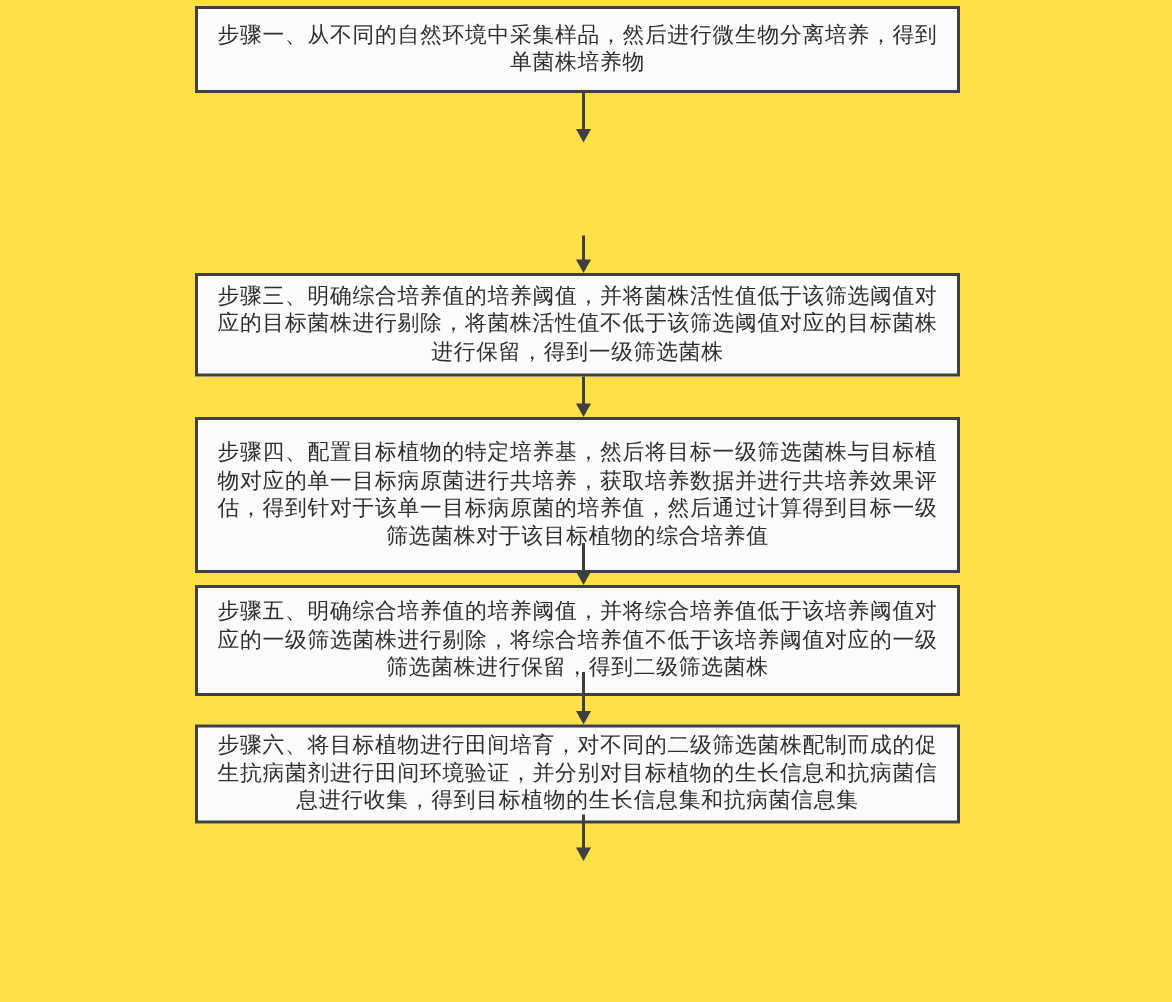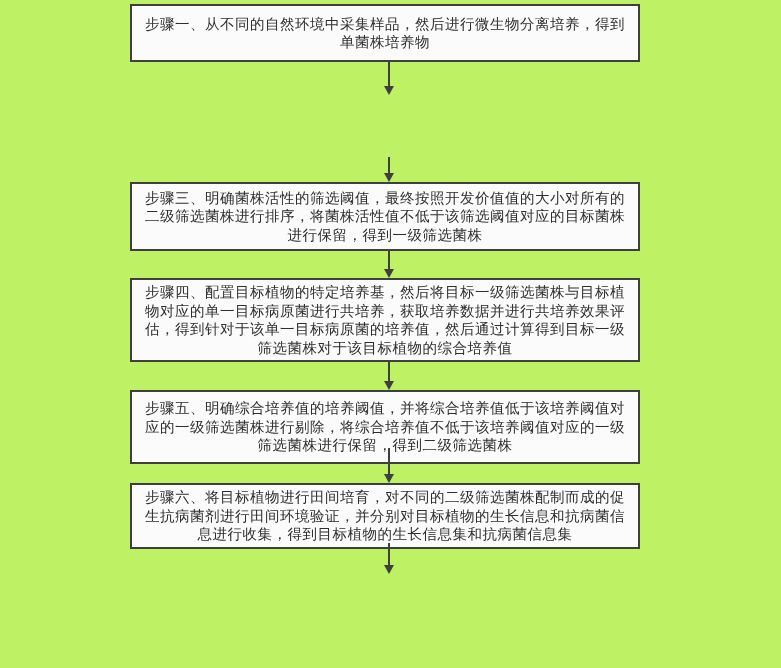--- a/index.html
+++ b/index.html
@@ -4,21 +4,21 @@
 <style>
   html, body {
     margin: 0;
     padding: 0;
     background: #ffffff;
   }
   .figure {
     position: relative;
     width: 781px;
     height: 668px;
-    background: #bef264;
+    background: #fde047;
     font-family: "Liberation Sans", "DejaVu Sans", sans-serif;
     overflow: hidden;
   }
   .step-box {
     position: absolute;
     left: 130px;
     width: 510px;
     box-sizing: border-box;
     border: 2px solid #3f3f3f;
     background: #fbfbfb;
@@ -51,21 +51,21 @@
     width: 0;
     height: 0;
     border-left: 5px solid transparent;
     border-right: 5px solid transparent;
     border-top: 9px solid #3f3f3f;
   }
   
   #box1 { top: 4px;   height: 58px; }
   #box2 { top: 95px;  height: 62px; }
   #box3 { top: 182px; height: 69px; }
-  #box4 { top: 278px; height: 84px; text-align: center; }
+  #box4 { top: 278px; height: 104px; text-align: center; }
   #box5 { top: 390px; height: 74px; }
   #box6 { top: 483px; height: 66px; }
   #box7 { top: 574px; height: 93px; }
   #arr1 { top: 62px;  height: 33px; }
   #arr2 { top: 157px; height: 25px; }
   #arr3 { top: 251px; height: 27px; }
   #arr4 { top: 362px; height: 28px; }
   #arr5 { top: 448px; height: 35px; }
   #arr6 { top: 543px; height: 31px; }
   #arr1 .shaft { height: 25px; }
@@ -86,21 +86,21 @@
     <div class="shaft"></div>
     <div class="head"></div>
   </div>
 
 
   <div class="arrow" id="arr2">
     <div class="shaft"></div>
     <div class="head"></div>
   </div>
 
-  <div class="step-box" id="box3">步骤三、明确菌株活性的筛选阈值，最终按照开发价值值的大小对所有的二级筛选菌株进行排序，将菌株活性值不低于该筛选阈值对应的目标菌株进行保留，得到一级筛选菌株</div>
+  <div class="step-box" id="box3">步骤三、明确综合培养值的培养阈值，并将菌株活性值低于该筛选阈值对应的目标菌株进行剔除，将菌株活性值不低于该筛选阈值对应的目标菌株进行保留，得到一级筛选菌株</div>
 
   <div class="arrow" id="arr3">
     <div class="shaft"></div>
     <div class="head"></div>
   </div>
 
   <div class="step-box" id="box4">步骤四、配置目标植物的特定培养基，然后将目标一级筛选菌株与目标植物对应的单一目标病原菌进行共培养，获取培养数据并进行共培养效果评估，得到针对于该单一目标病原菌的培养值，然后通过计算得到目标一级筛选菌株对于该目标植物的综合培养值</div>
 
   <div class="arrow" id="arr4">
     <div class="shaft"></div>

